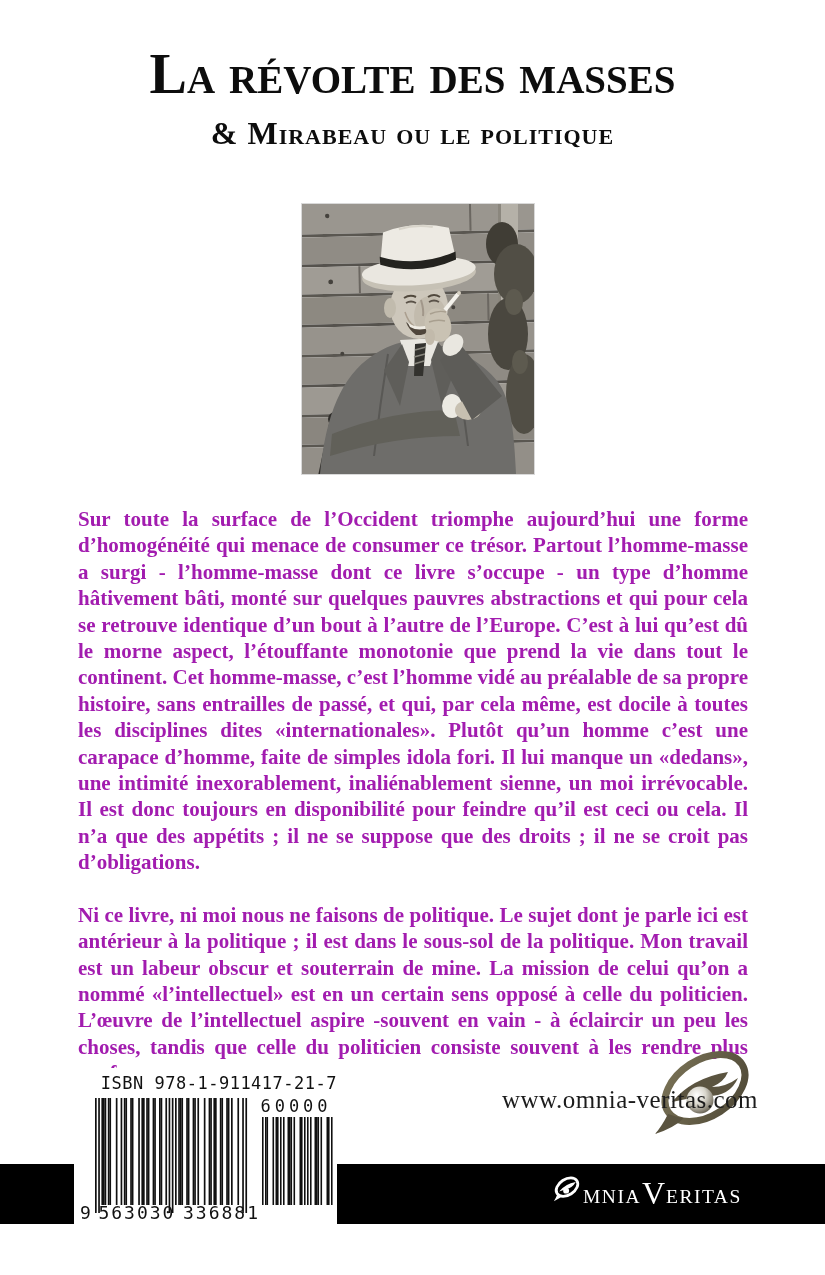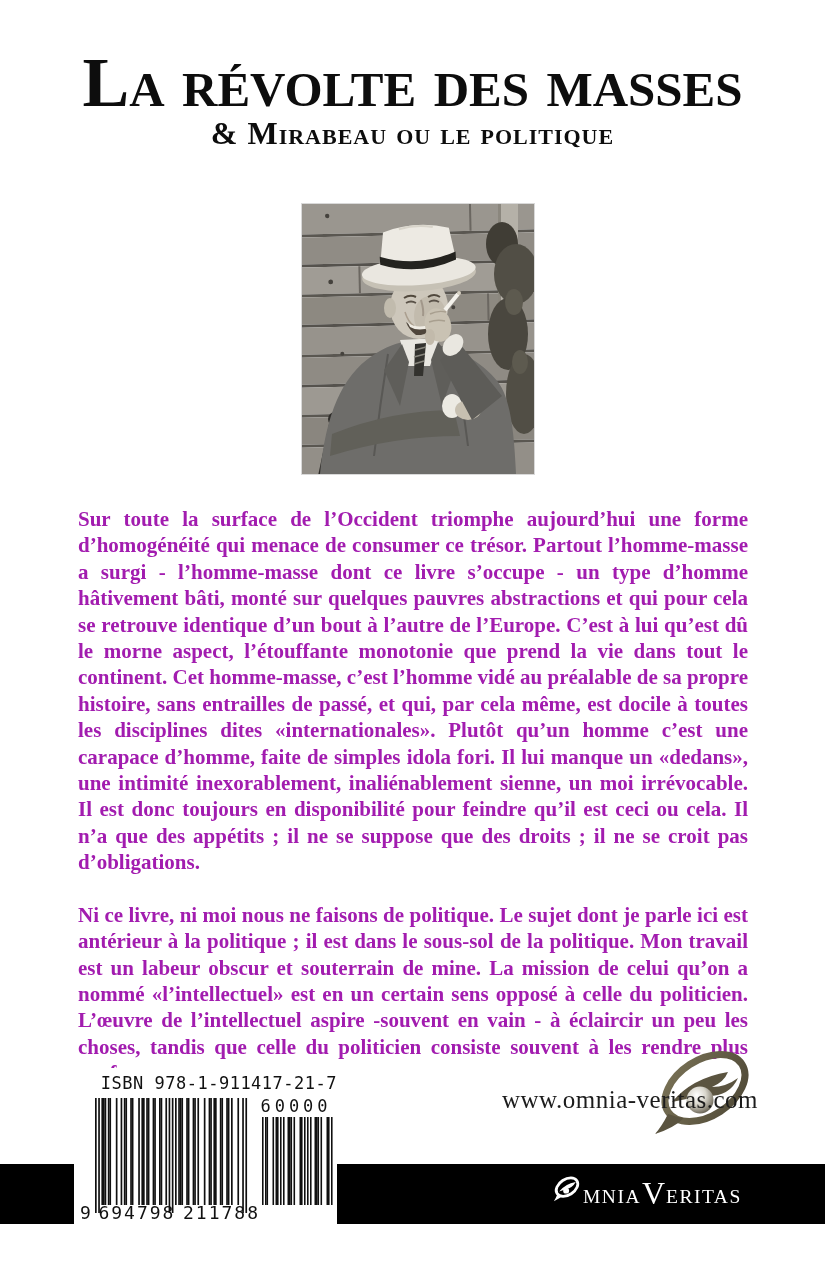--- a/index.html
+++ b/index.html
@@ -1,20 +1,20 @@
 <!DOCTYPE html>
 <html><head>
 <meta charset="utf-8">
 <style>
   html,body{margin:0;padding:0;background:#ffffff;}
   .page{position:relative;width:825px;height:1275px;background:#ffffff;overflow:hidden;
         font-family:"Liberation Serif", serif;color:#161616;}
 
   .title{position:absolute;top:44px;left:0;width:100%;margin:0;text-align:center;
-         font-variant:small-caps;font-weight:700;font-size:70px;line-height:1.1;
+         font-variant:small-caps;font-weight:700;font-size:56px;line-height:1.1;
          letter-spacing:0px;color:#0d0d0d;}
   .subtitle{position:absolute;top:116px;left:0;width:100%;margin:0;text-align:center;
          font-variant:small-caps;font-weight:700;font-size:32px;line-height:1.1;
          letter-spacing:1px;color:#0d0d0d;}
 
   .photo{position:absolute;left:302px;top:204px;width:232px;height:270px;
          outline:1px solid #d9d9d9;}
 
   .synopsis{position:absolute;left:78px;top:506px;width:670px;
             font-size:21px;line-height:26.4px;font-weight:700;text-align:justify;
@@ -254,22 +254,22 @@
         <rect x="126.40" y="0" width="1.68" height="107" fill="#101010"></rect>
         <rect x="131.20" y="0" width="1.68" height="107" fill="#101010"></rect>
         <rect x="132.80" y="0" width="1.68" height="107" fill="#101010"></rect>
         <rect x="136.00" y="0" width="1.68" height="107" fill="#101010"></rect>
         <rect x="142.40" y="0" width="1.68" height="107" fill="#101010"></rect>
         <rect x="147.20" y="0" width="1.68" height="115" fill="#101010"></rect>
         <rect x="150.40" y="0" width="1.68" height="115" fill="#101010"></rect>
       </svg>
     <div class="bc-digits">
       <span>9</span>
-      <span class="g">694798</span>
-      <span class="g">211788</span>
+      <span class="g">563030</span>
+      <span class="g">336881</span>
     </div>
     <div class="supp-label">60000</div>
     <svg id="supp-svg" class="supp" width="71" height="88" viewBox="0 0 71 88">
         <rect x="0.00" y="0" width="1.58" height="88" fill="#101010"></rect>
         <rect x="3.00" y="0" width="1.58" height="88" fill="#101010"></rect>
         <rect x="4.50" y="0" width="1.58" height="88" fill="#101010"></rect>
         <rect x="10.50" y="0" width="1.58" height="88" fill="#101010"></rect>
         <rect x="13.50" y="0" width="1.58" height="88" fill="#101010"></rect>
         <rect x="15.00" y="0" width="1.58" height="88" fill="#101010"></rect>
         <rect x="18.00" y="0" width="1.58" height="88" fill="#101010"></rect>

